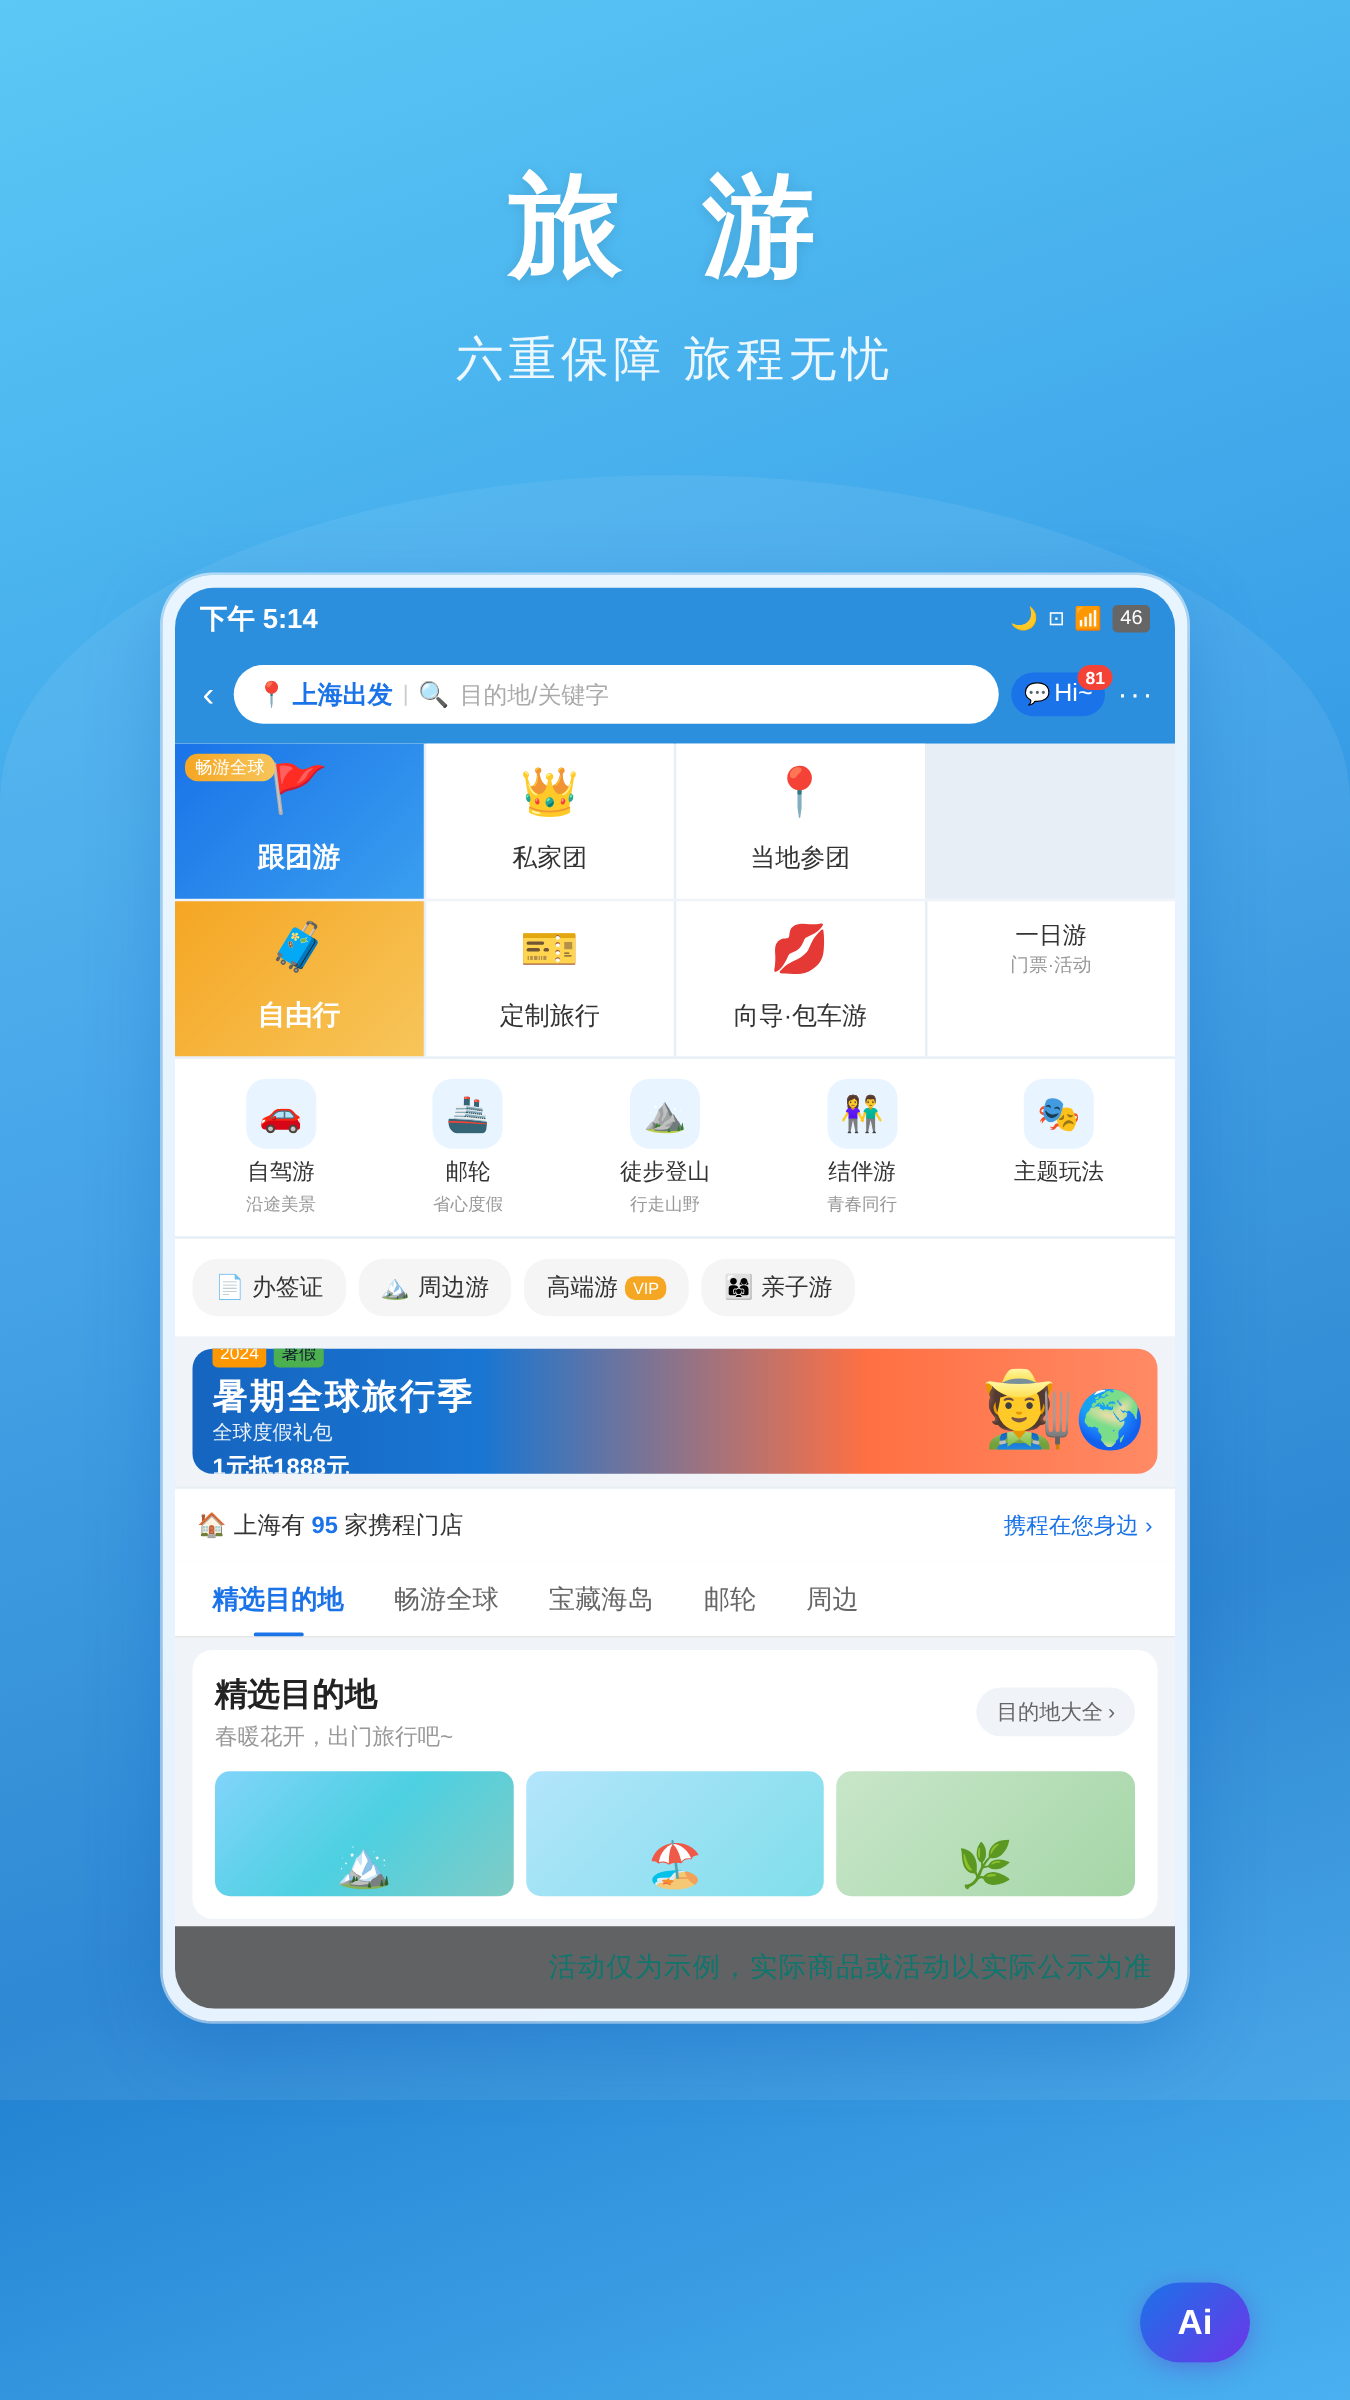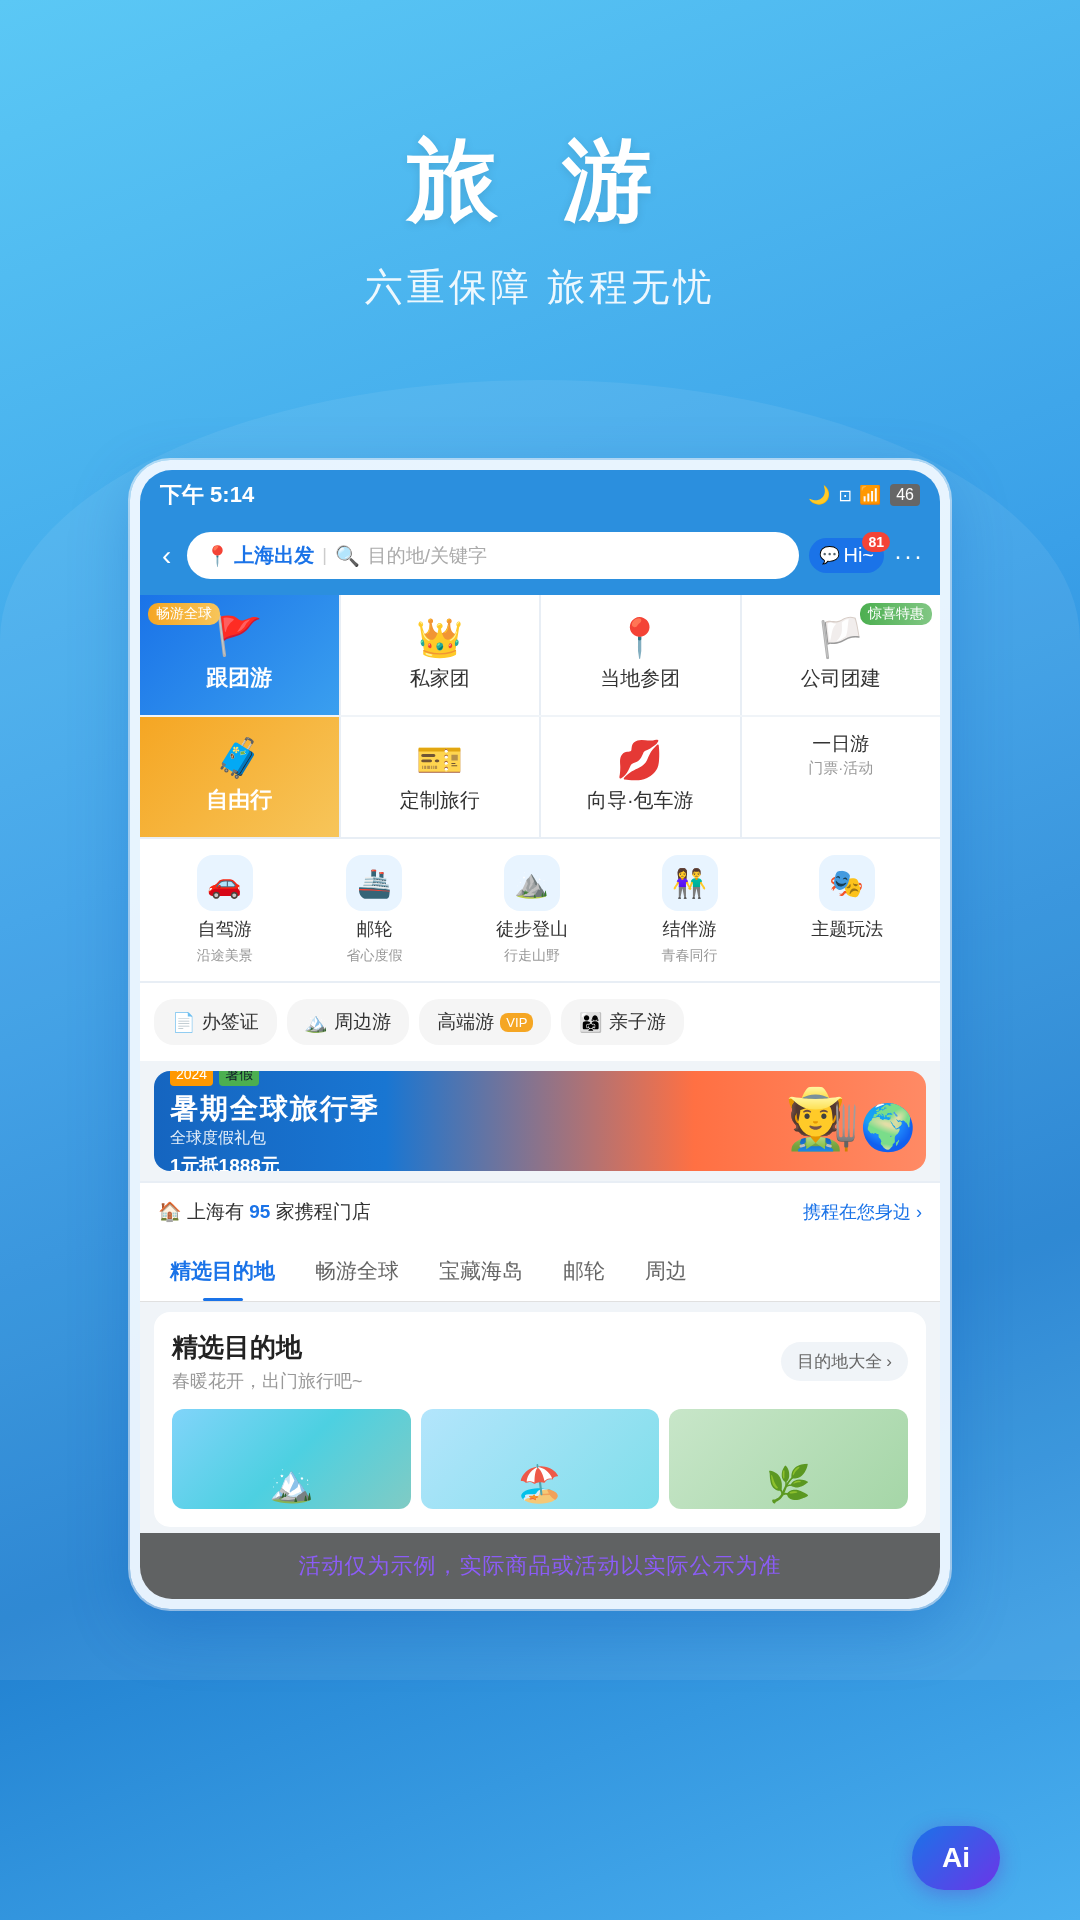--- a/index.html
+++ b/index.html
@@ -174,21 +174,21 @@
     .grid-cell.featured-blue {
       background: linear-gradient(135deg, #1a73e8, #3a9fef);
       grid-row: span 1;
     }
     .grid-cell.featured-orange {
       background: linear-gradient(135deg, #f5a623, #f7c55a);
     }
     .grid-cell-label {
       font-size: 20px;
       color: #333;
-      margin-top: 8px;
+      margin-top: 20px;
       font-weight: 500;
       text-align: center;
     }
     .grid-cell.featured-blue .grid-cell-label,
     .grid-cell.featured-orange .grid-cell-label {
       color: #fff;
       font-size: 22px;
       font-weight: 700;
     }
     .grid-cell-sublabel {
@@ -370,22 +370,22 @@
       position: relative;
       overflow: hidden;
     }
     .thumb-1 { background: linear-gradient(135deg, #81d4fa, #4dd0e1, #80cbc4); }
     .thumb-2 { background: linear-gradient(135deg, #b3e5fc, #80deea); }
     .thumb-3 { background: linear-gradient(135deg, #c8e6c9, #a5d6a7); }
 
     
     .footer-disclaimer {
       background: rgba(0,0,0,0.6);
-      color: #8b5cf6;
-      text-align: center;
+      color: #0f766e;
+      text-align: right;
       padding: 18px;
       font-size: 22px;
       letter-spacing: 1px;
     }
 
     
     .ai-btn-container {
       position: absolute;
       bottom: 30px;
       right: 80px;
@@ -452,25 +452,20 @@
       <div class="grid-cell">
         <span class="icon-emoji">👑</span>
         <span class="grid-cell-label">私家团</span>
       </div>
 
       <div class="grid-cell">
         <span class="icon-emoji">📍</span>
         <span class="grid-cell-label">当地参团</span>
       </div>
 
-      <div class="grid-cell">
-        <span class="grid-tag-green">惊喜特惠</span>
-        <span class="icon-emoji">🏳️</span>
-        <span class="grid-cell-label">公司团建</span>
-      </div>
     </div>
 
     <div class="main-grid" style="margin-top:2px;">
 
       <div class="grid-cell featured-orange">
         <span class="icon-emoji">🧳</span>
         <span class="grid-cell-label">自由行</span>
       </div>
 
       <div class="grid-cell">

